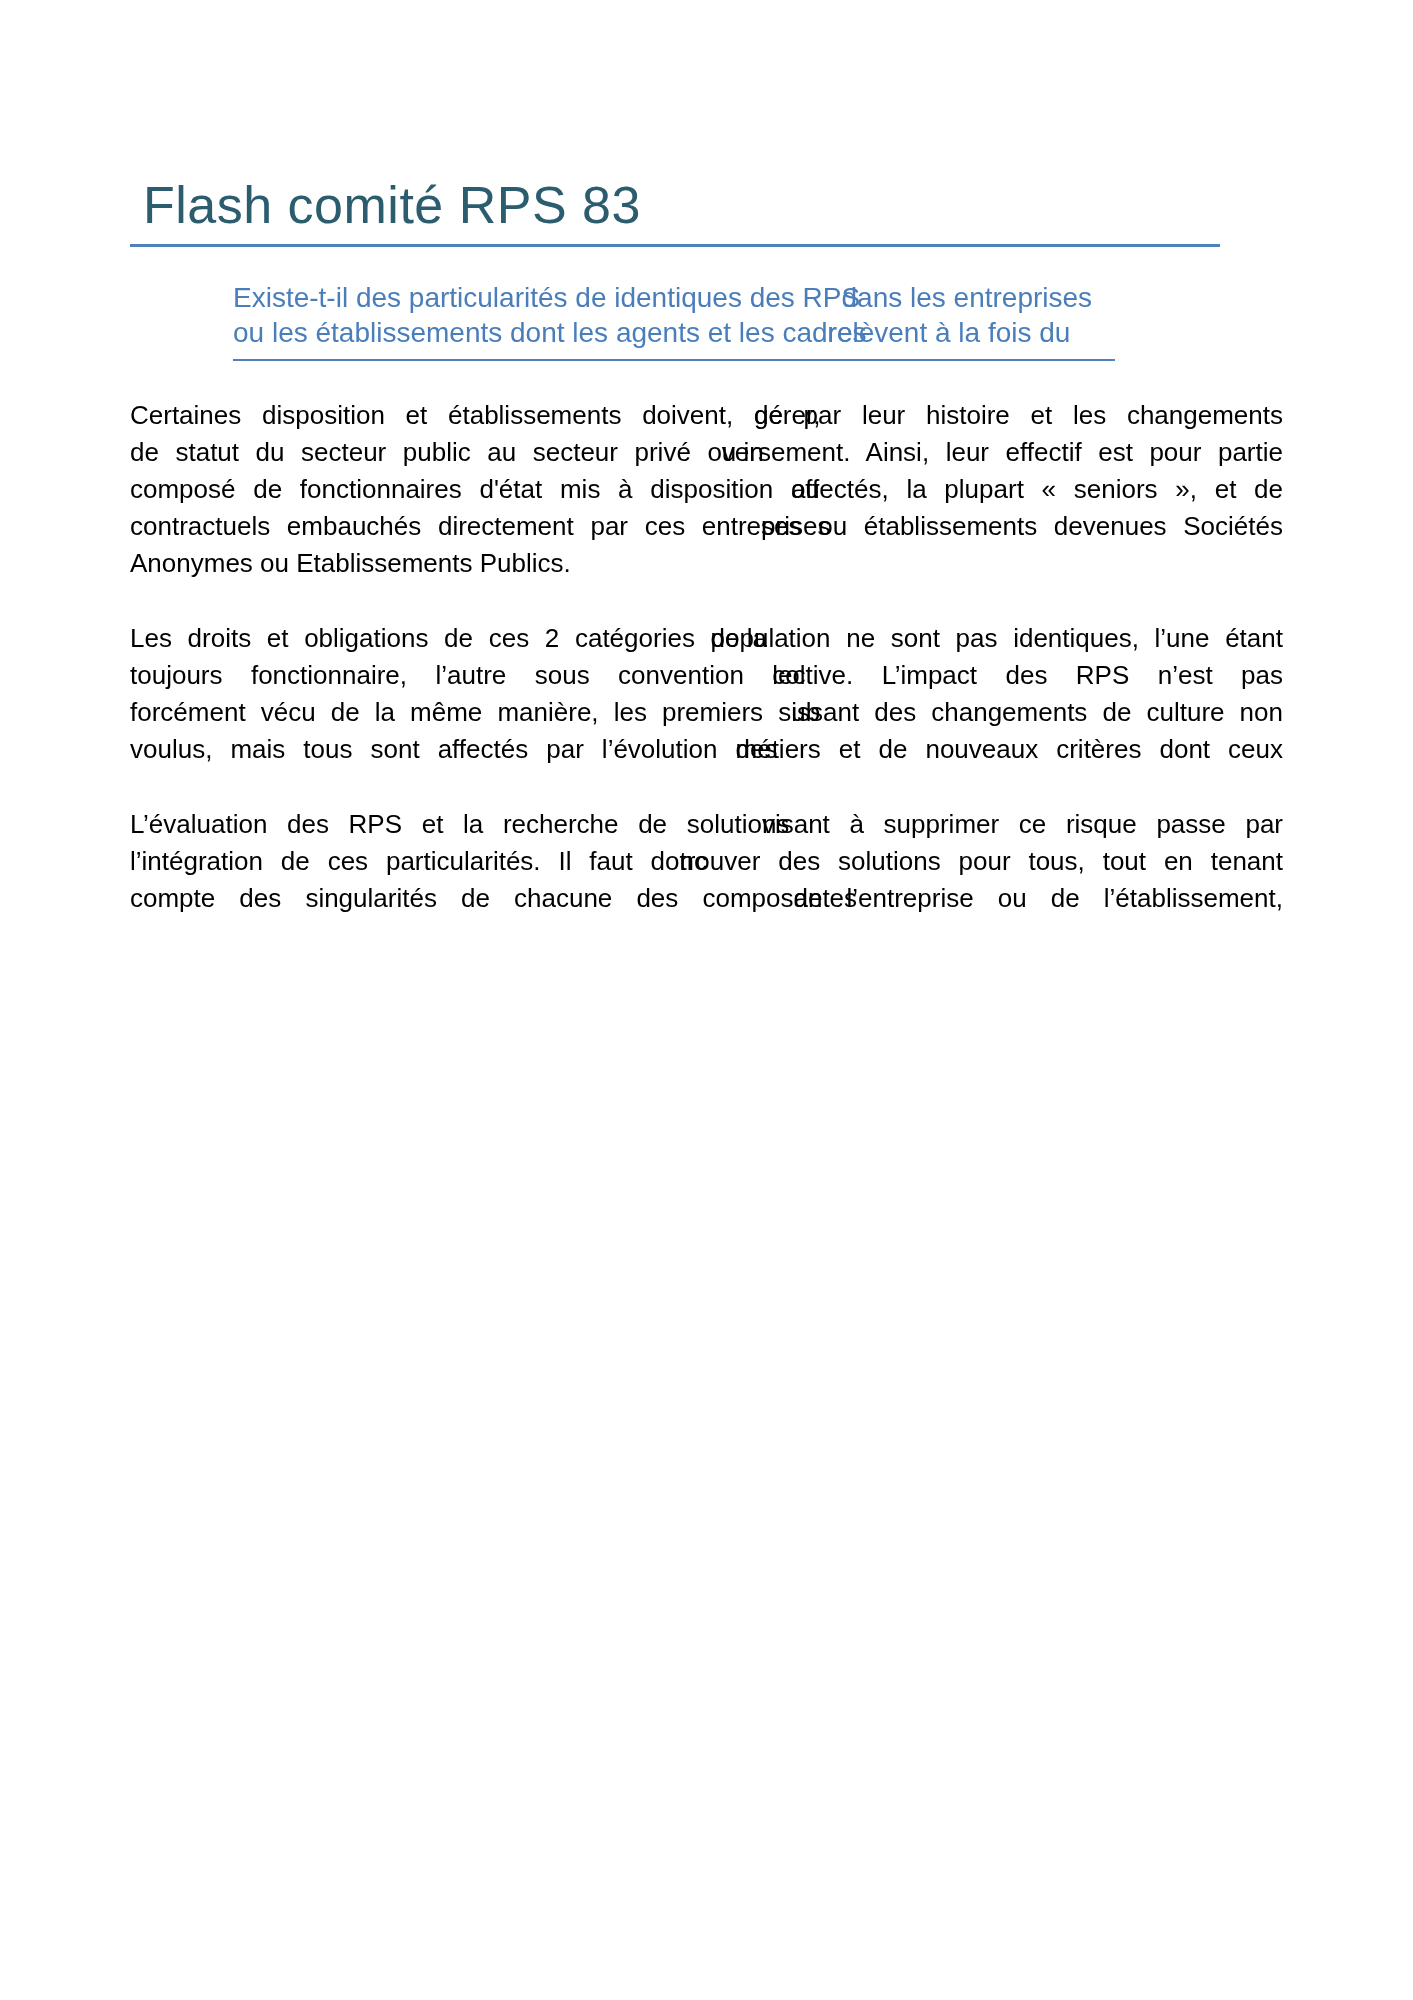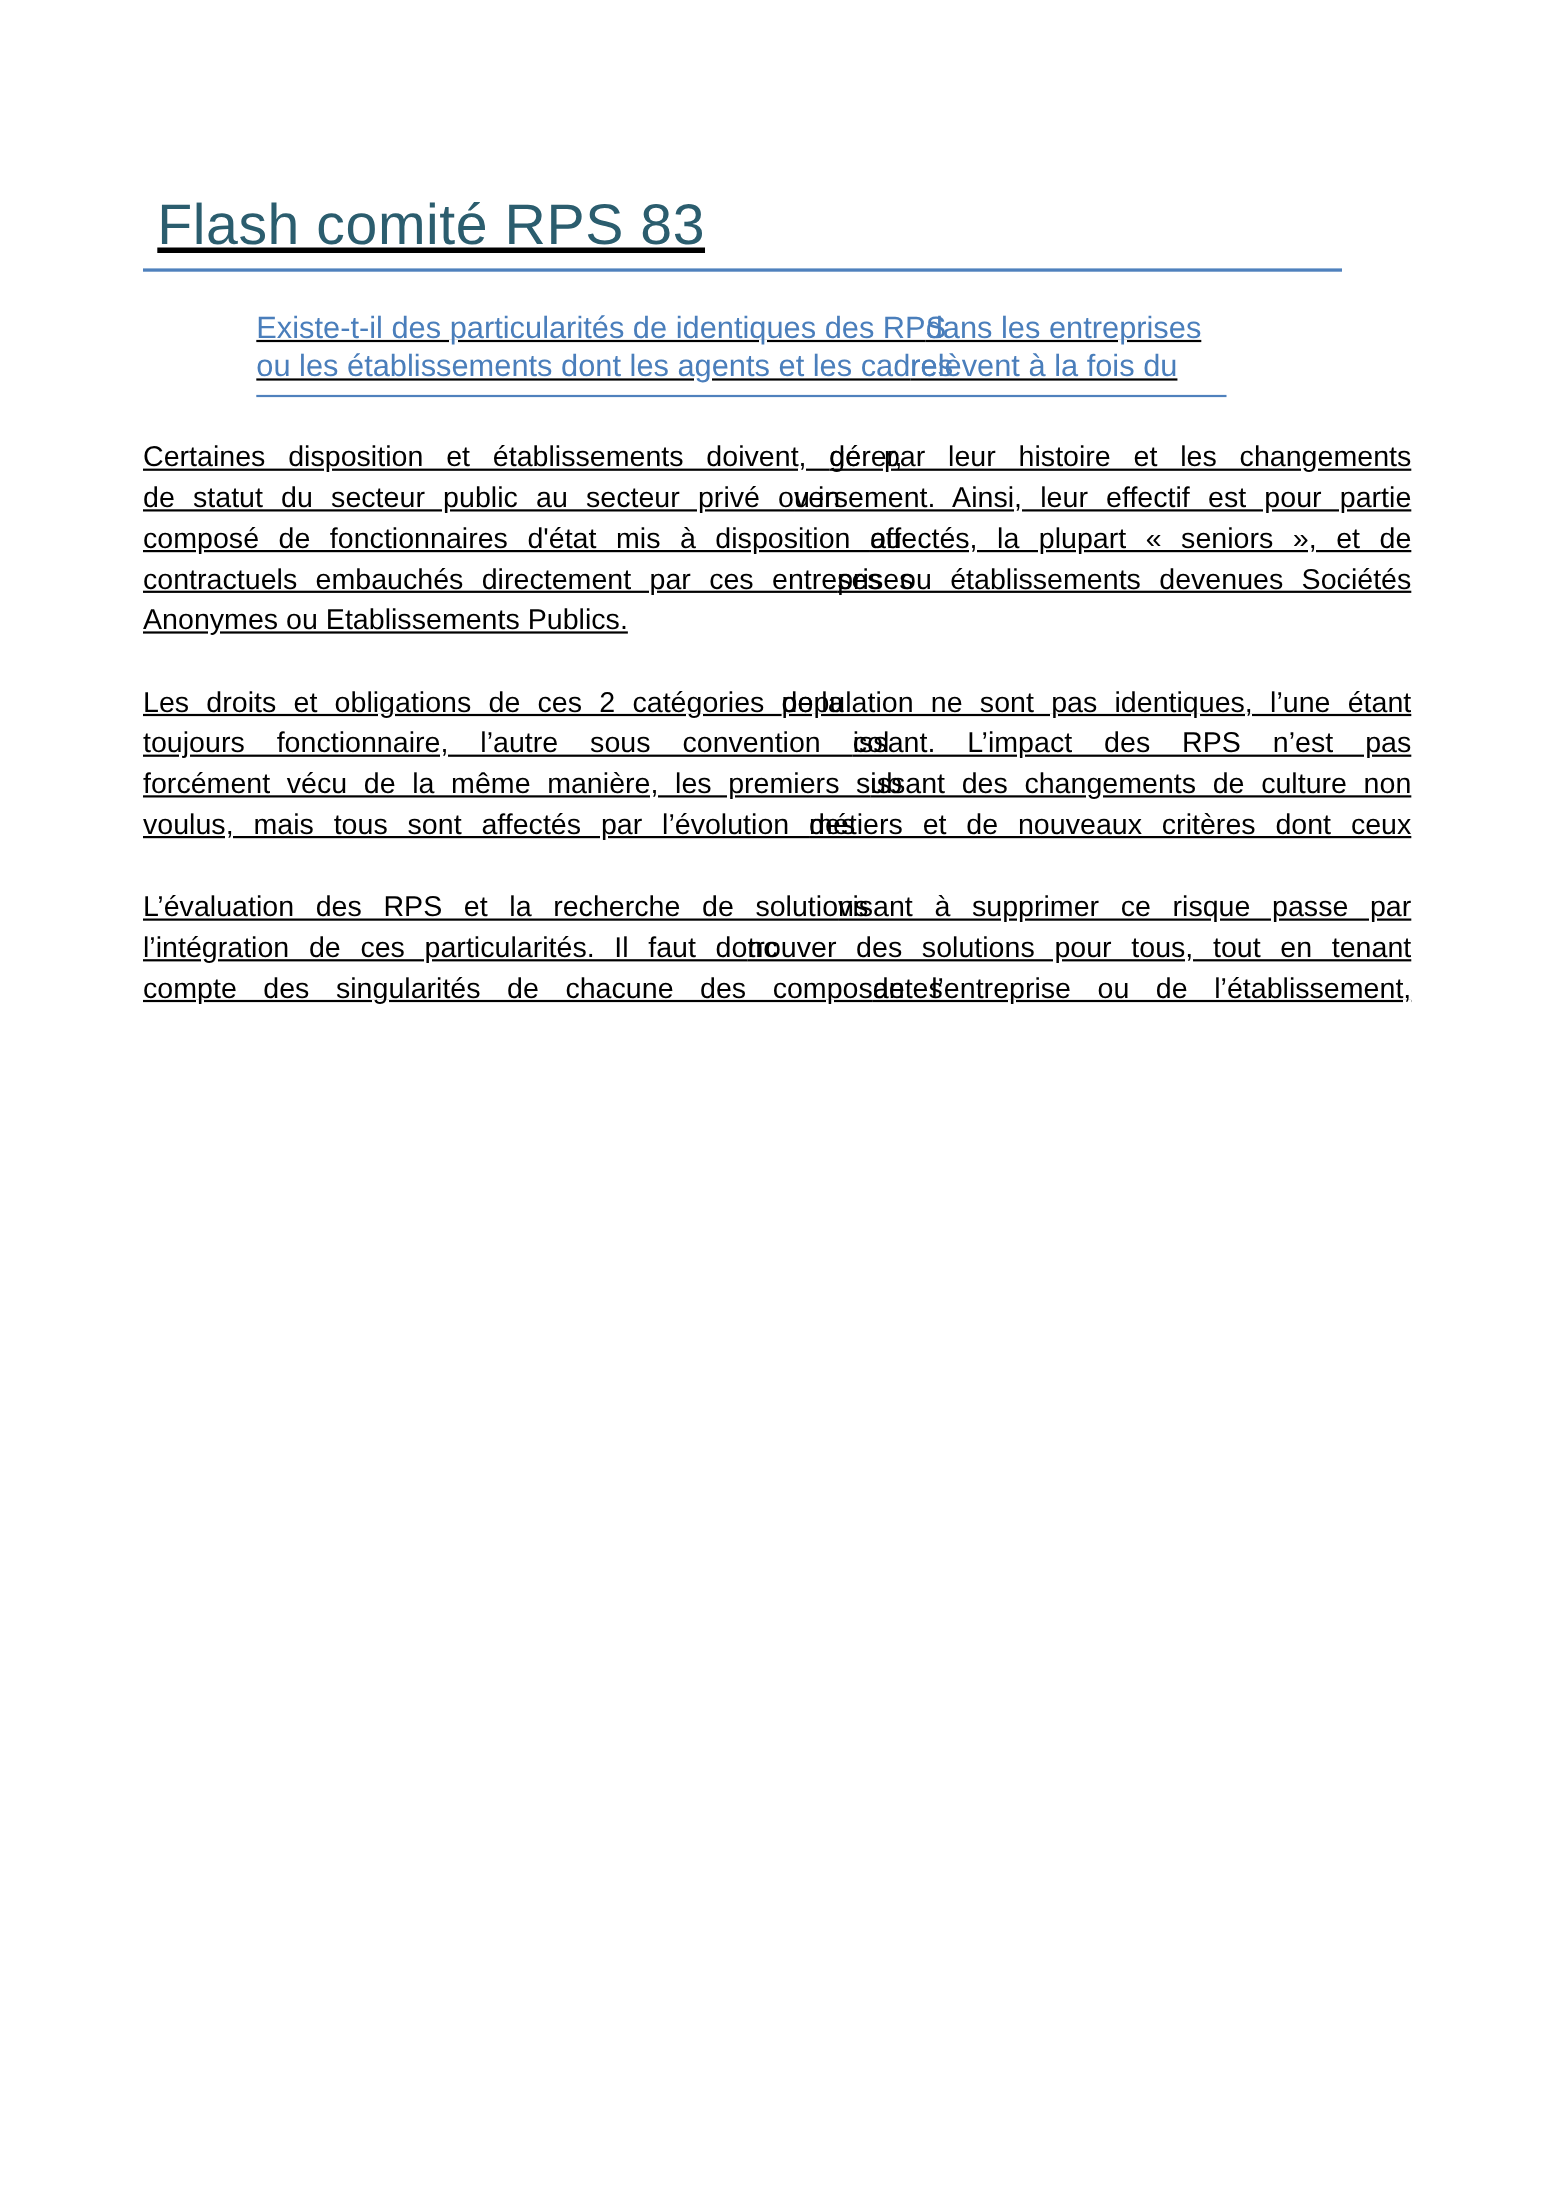--- a/index.html
+++ b/index.html
@@ -12,21 +12,20 @@
   html,body{margin:0;padding:0;background:#fff;}
   .page{
     position:relative;
     width:1413px;height:2000px;
     box-sizing:border-box;
     padding:176px 130px 0 130px;
     background:var(--page-bg);
     font-family:"Liberation Sans","DejaVu Sans",sans-serif;
     color:var(--body-color);
     overflow:hidden;
-    text-decoration:underline;
   }
   .title-block{
     width:1090px;
     border-bottom:3px solid var(--rule-blue);
     padding-bottom:10px;
   }
   .doc-title{
     margin:0;
     padding-left:13px;
     font-size:52px;
@@ -87,21 +86,21 @@
   <div class="body-text">
     <div class="paragraph">
         <div class="line just"><span>Certaines disposition et établissements doivent, </span><span class="ov">gérer,</span><span>de par leur histoire et les changements</span></div>
         <div class="line just"><span>de statut du secteur public au secteur privé o</span><span class="ov">u in</span><span>versement. Ainsi, leur effectif est pour partie</span></div>
         <div class="line just"><span>composé de fonctionnaires d'état mis à disposition </span><span class="ov">ou</span><span>affectés, la plupart « seniors », et de</span></div>
         <div class="line just"><span>contractuels embauchés directement par ces entre</span><span class="ov">prises</span><span>ses ou établissements devenues Sociétés</span></div>
         <div class="line last"><span>Anonymes ou Etablissements Publics.</span></div>
       </div>
     <div class="paragraph">
         <div class="line just"><span>Les droits et obligations de ces 2 catégories </span><span class="ov">de la </span><span>population ne sont pas identiques, l’une étant</span></div>
-        <div class="line just"><span>toujours fonctionnaire, l’autre sous convention </span><span class="ov">col</span><span>issant. L’impact des RPS n’est pas</span></div>
+        <div class="line just"><span>toujours fonctionnaire, l’autre sous convention </span><span class="ov">col</span><span>lective. L’impact des RPS n’est pas</span></div>
         <div class="line just"><span>forcément vécu de la même manière, les premiers s</span><span class="ov">ub</span><span>issant des changements de culture non</span></div>
         <div class="line just"><span>voulus, mais tous sont affectés par l’évolution </span><span class="ov">des </span><span>métiers et de nouveaux critères dont ceux</span></div>
       </div>
     <div class="paragraph">
         <div class="line just"><span>L’évaluation des RPS et la recherche de solutio</span><span class="ov">ns</span><span>visant à supprimer ce risque passe par</span></div>
         <div class="line just"><span>l’intégration de ces particularités. Il faut do</span><span class="ov">nc</span><span>trouver des solutions pour tous, tout en tenant</span></div>
         <div class="line just"><span>compte des singularités de chacune des compos</span><span class="ov">antes</span><span>de l’entreprise ou de l’établissement,</span></div>
       </div>
   </div>
 

